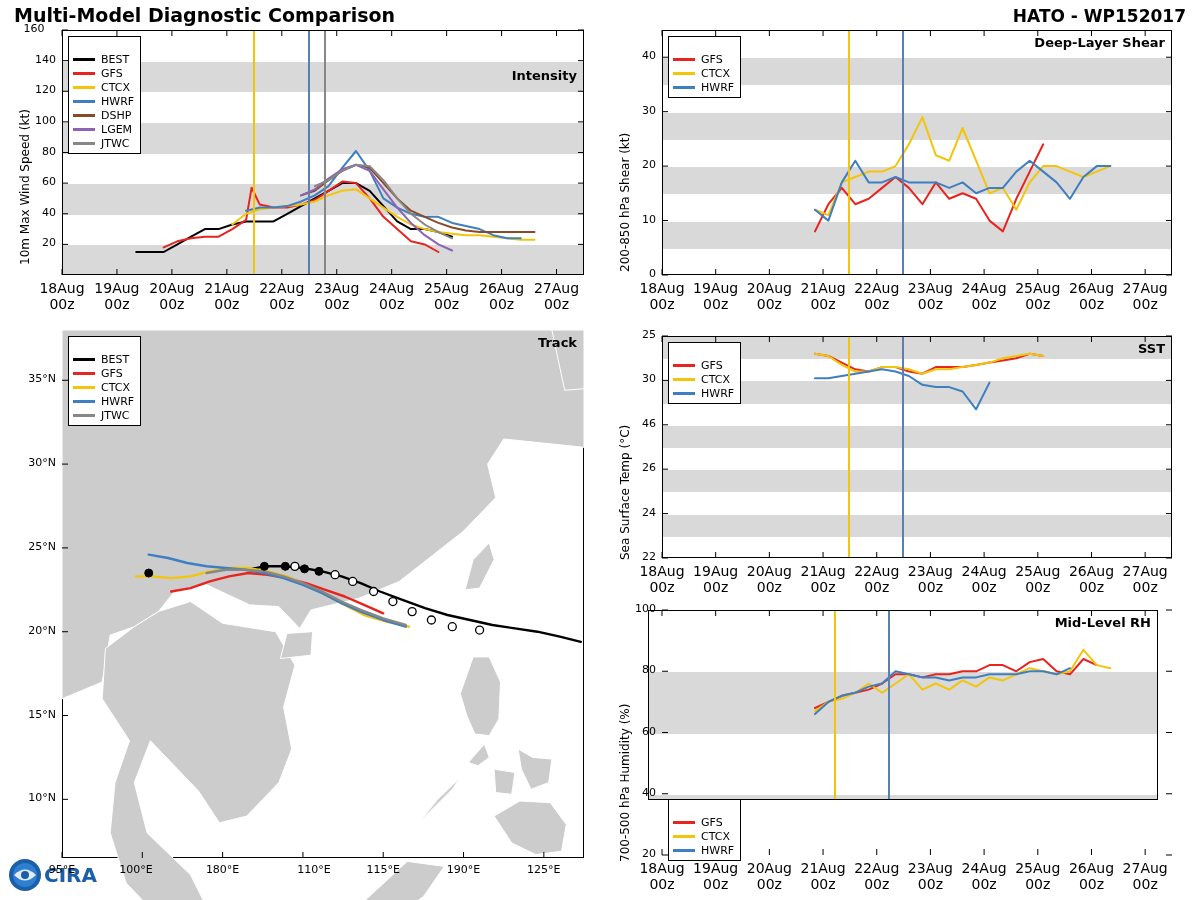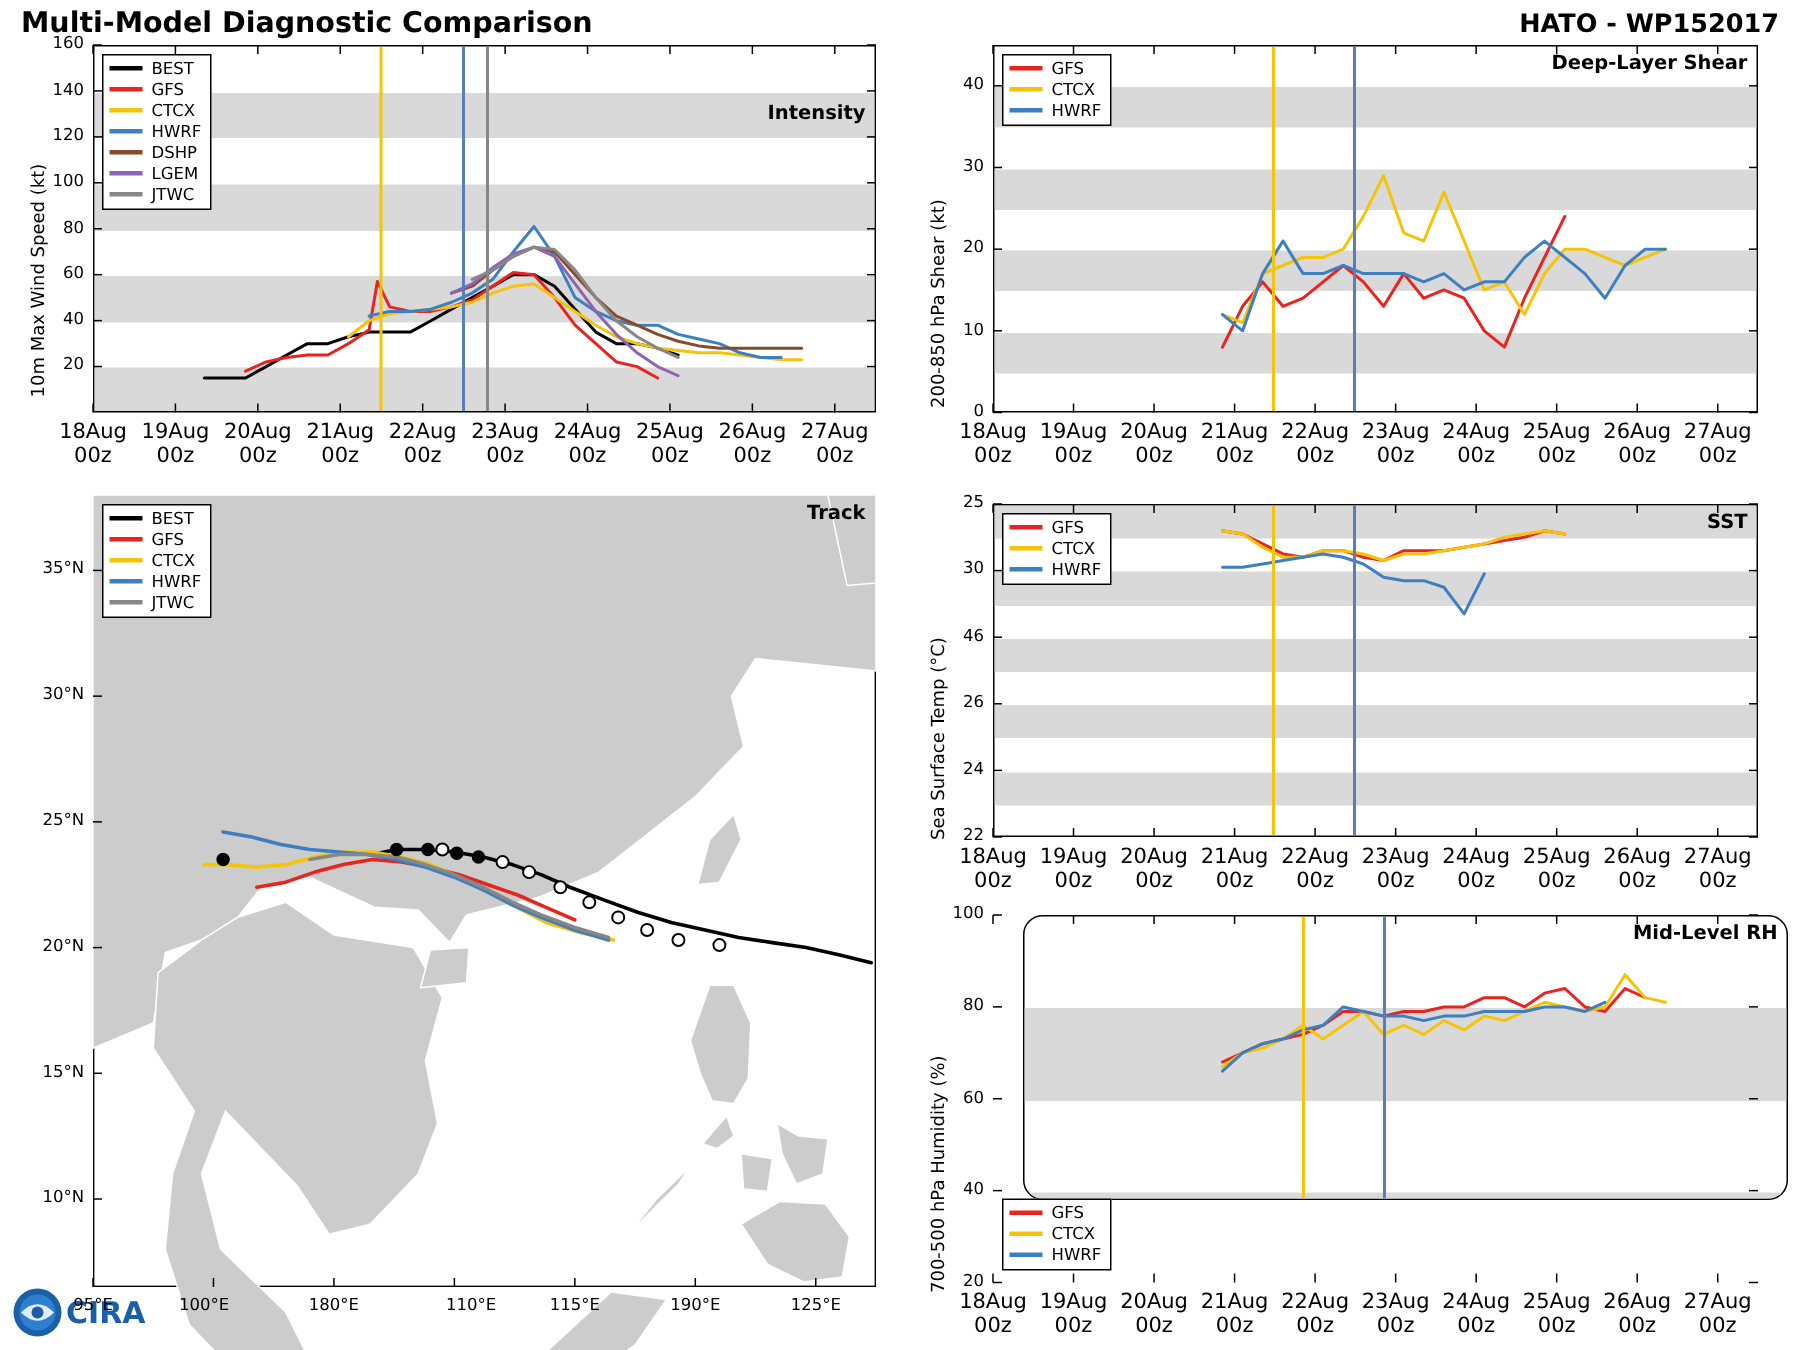--- a/index.html
+++ b/index.html
@@ -7,21 +7,21 @@
   .hdr{position:absolute;top:4px;left:14px;font-size:19px;font-weight:bold;color:#000;}
   .hdr-right{position:absolute;top:6px;right:14px;font-size:17px;font-weight:bold;color:#000;}
 
   .panel{position:absolute;}
   .plotbox{position:absolute;border:1px solid #000;background:#fff;box-sizing:border-box;overflow:hidden;}
   .band{position:absolute;left:0;right:0;background:#d9d9d9;}
   .corner-label{position:absolute;font-size:13px;font-weight:bold;color:#000;z-index:6;}
   .axis-title{position:absolute;font-size:12px;color:#000;transform-origin:0 0;white-space:nowrap;}
   .ytick{position:absolute;font-size:11px;color:#000;text-align:right;white-space:nowrap;}
   .xtick{position:absolute;font-size:14px;color:#000;text-align:center;white-space:nowrap;line-height:1.15;}
-  .legend{position:absolute;border:1px solid #000;background:#fff;z-index:7;padding:1px 6px 3px 4px;}
+  .legend{position:absolute;border:1px solid #000;background:#fff;z-index:7;padding:15px 6px 3px 4px;}
   .legend-row{display:flex;align-items:center;height:14px;}
   .legend-swatch{width:22px;height:3px;margin-right:6px;display:inline-block;}
   .legend-label{font-size:11px;color:#000;font-family:"DejaVu Sans",sans-serif;}
   .vline{position:absolute;top:0;bottom:0;width:2px;z-index:5;}
   svg{position:absolute;top:0;left:0;overflow:visible;}
   .mapbg{position:absolute;inset:0;background:#ffffff;}
   .logo{position:absolute;left:8px;bottom:4px;width:100px;height:42px;}
 </style>
 </head>
 <body>
@@ -64,21 +64,21 @@
       <div class="band" style="top: 88.8px; height: 22.2px;"></div>
       <div class="band" style="top: 44.4px; height: 22.2px;"></div>
       <div class="band" style="top: 0px; height: 22.2px;"></div>
       <div class="vline" style="left: 185.211px; background: rgb(244, 196, 10);"></div>
       <div class="vline" style="left: 238.895px; background: rgb(91, 127, 181);"></div>
     </div>
   <div class="axis-title" style="left:618px;top:560px;transform:rotate(-90deg);">Sea Surface Temp (°C)</div>
 </div>
 
 <div class="panel">
-  <div class="plotbox" id="pb-rh" style="left:682px;top:610px;width:510px;height:190px;border-radius:13px;">
+  <div class="plotbox" id="pb-rh" style="left:648px;top:610px;width:510px;height:190px;">
     <div class="corner-label" style="right:6px;top:4px;">Mid-Level RH</div>
   <div class="band" style="top: 183.75px; height: 61.25px;"></div>
       <div class="band" style="top: 61.25px; height: 61.25px;"></div>
       <div class="vline" style="left: 185.211px; background: rgb(244, 196, 10);"></div>
       <div class="vline" style="left: 238.895px; background: rgb(91, 127, 181);"></div>
     </div>
   <div class="axis-title" style="left:618px;top:862px;transform:rotate(-90deg);">700-500 hPa Humidity (%)</div>
 </div>
 
 <div class="panel">
@@ -289,21 +289,21 @@
   </svg>
 </div>
 
 <div class="ytick" style="left: 12px; width: 44px; top: 236.375px;">20</div>
 <div class="ytick" style="left: 12px; width: 44px; top: 205.75px;">40</div>
 <div class="ytick" style="left: 12px; width: 44px; top: 175.125px;">60</div>
 <div class="ytick" style="left: 12px; width: 44px; top: 144.5px;">80</div>
 <div class="ytick" style="left: 12px; width: 44px; top: 113.875px;">100</div>
 <div class="ytick" style="left: 12px; width: 44px; top: 83.25px;">120</div>
 <div class="ytick" style="left: 12px; width: 44px; top: 52.625px;">140</div>
-<div class="ytick" style="left: 12px; width: 44px; top: 22px;">160</div>
+<div class="ytick" style="left: 12px; width: 44px; top: 22px; text-align: center;">160</div>
 <div class="xtick" style="left: 30px; width: 64px; top: 280px;">
     <div>18Aug</div>
     <div>00z</div>
   </div>
 <div class="xtick" style="left: 84.9474px; width: 64px; top: 280px;">
     <div>19Aug</div>
     <div>00z</div>
   </div>
 <div class="xtick" style="left: 139.895px; width: 64px; top: 280px;">
     <div>20Aug</div>

